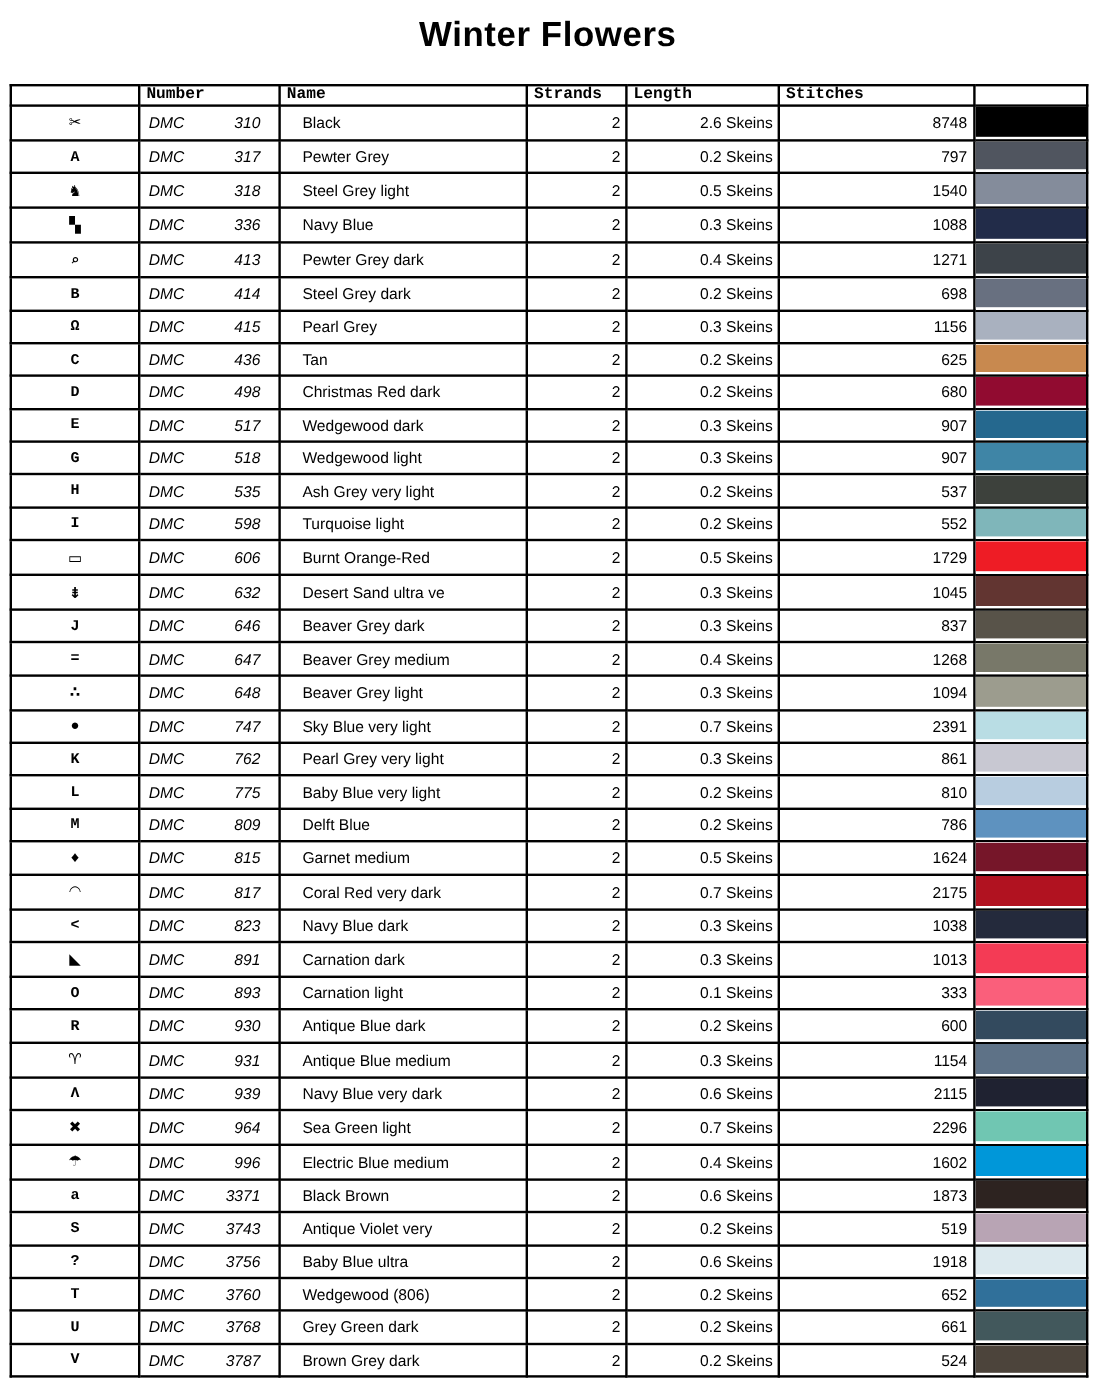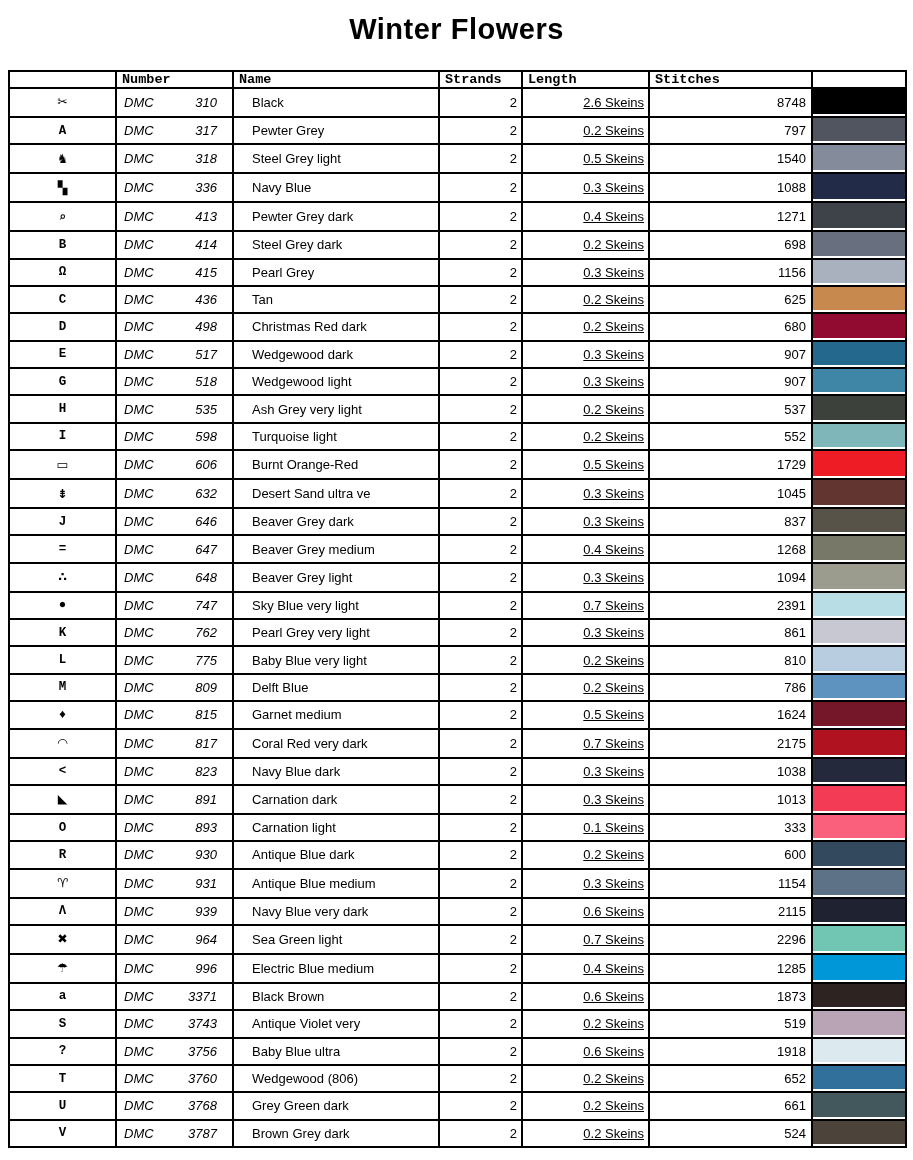--- a/index.html
+++ b/index.html
@@ -38,21 +38,21 @@
     text-align: center;
     font-family: "Liberation Mono", "DejaVu Sans", monospace;
     font-weight: 700; font-size: 12.5px;
   }
   td.c-num .numwrap {
     display: flex; justify-content: space-between; align-items: center;
     padding-left: 7px; padding-right: 15px; font-style: italic;
   }
   td.c-name { padding-left: 18px; }
   td.c-str  { text-align: right; padding-right: 4px; }
-  td.c-len  { text-align: right; padding-right: 4px; text-decoration: underline; }
+  td.c-len  { text-align: right; padding-right: 4px; }
   td.c-sti  { text-align: right; padding-right: 5px; }
   td.c-sw   { position: relative; }
   td.c-sw .sw { position: absolute; left: 0; right: 0; top: 0; bottom: 2px; }
 </style>
 </head>
 <body>
 
 <div class="page">
   <h1 class="title">Winter Flowers</h1>
 
@@ -578,21 +578,21 @@
           <td class="c-sym">☂</td>
           <td class="c-num">
             <div class="numwrap">
               <span>DMC</span>
               <span>996</span>
             </div>
           </td>
           <td class="c-name">Electric Blue medium</td>
           <td class="c-str">2</td>
           <td class="c-len">0.4 Skeins</td>
-          <td class="c-sti">1285</td>
+          <td class="c-sti">1602</td>
           <td class="c-sw">
             <div class="sw" style="background: rgb(0, 151, 217);"></div>
           </td>
         </tr>
         <tr>
           <td class="c-sym">a</td>
           <td class="c-num">
             <div class="numwrap">
               <span>DMC</span>
               <span>3371</span>

